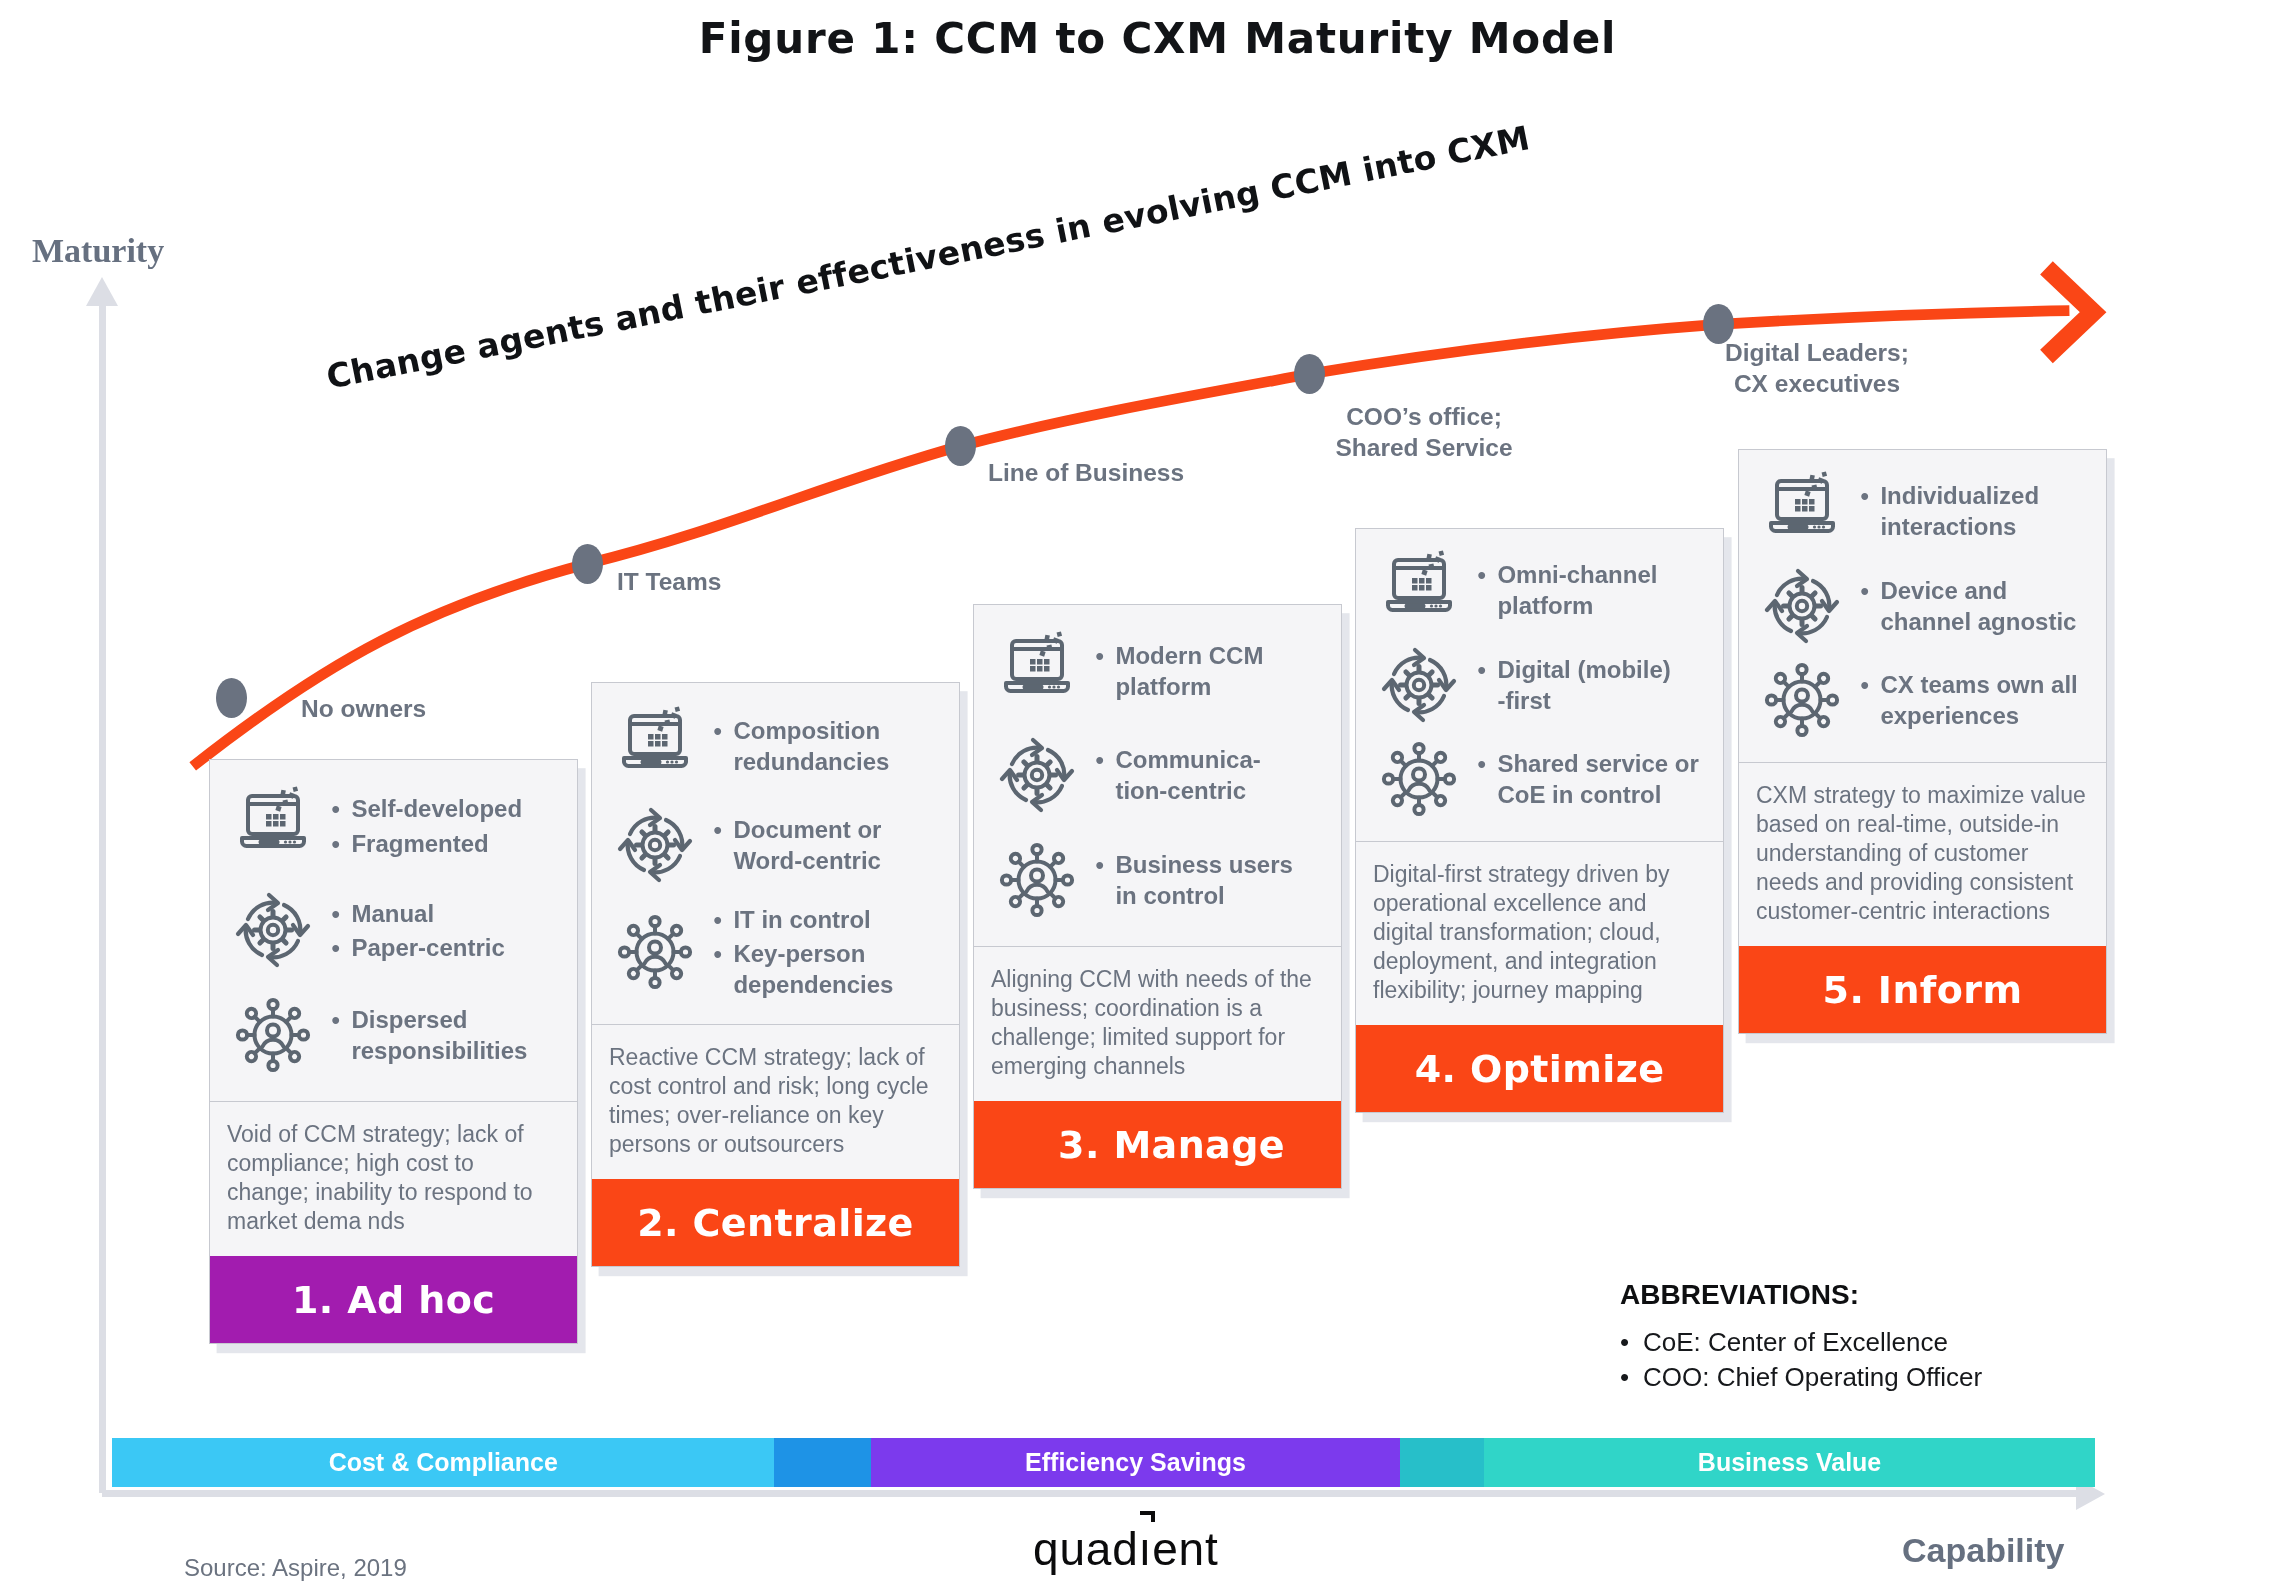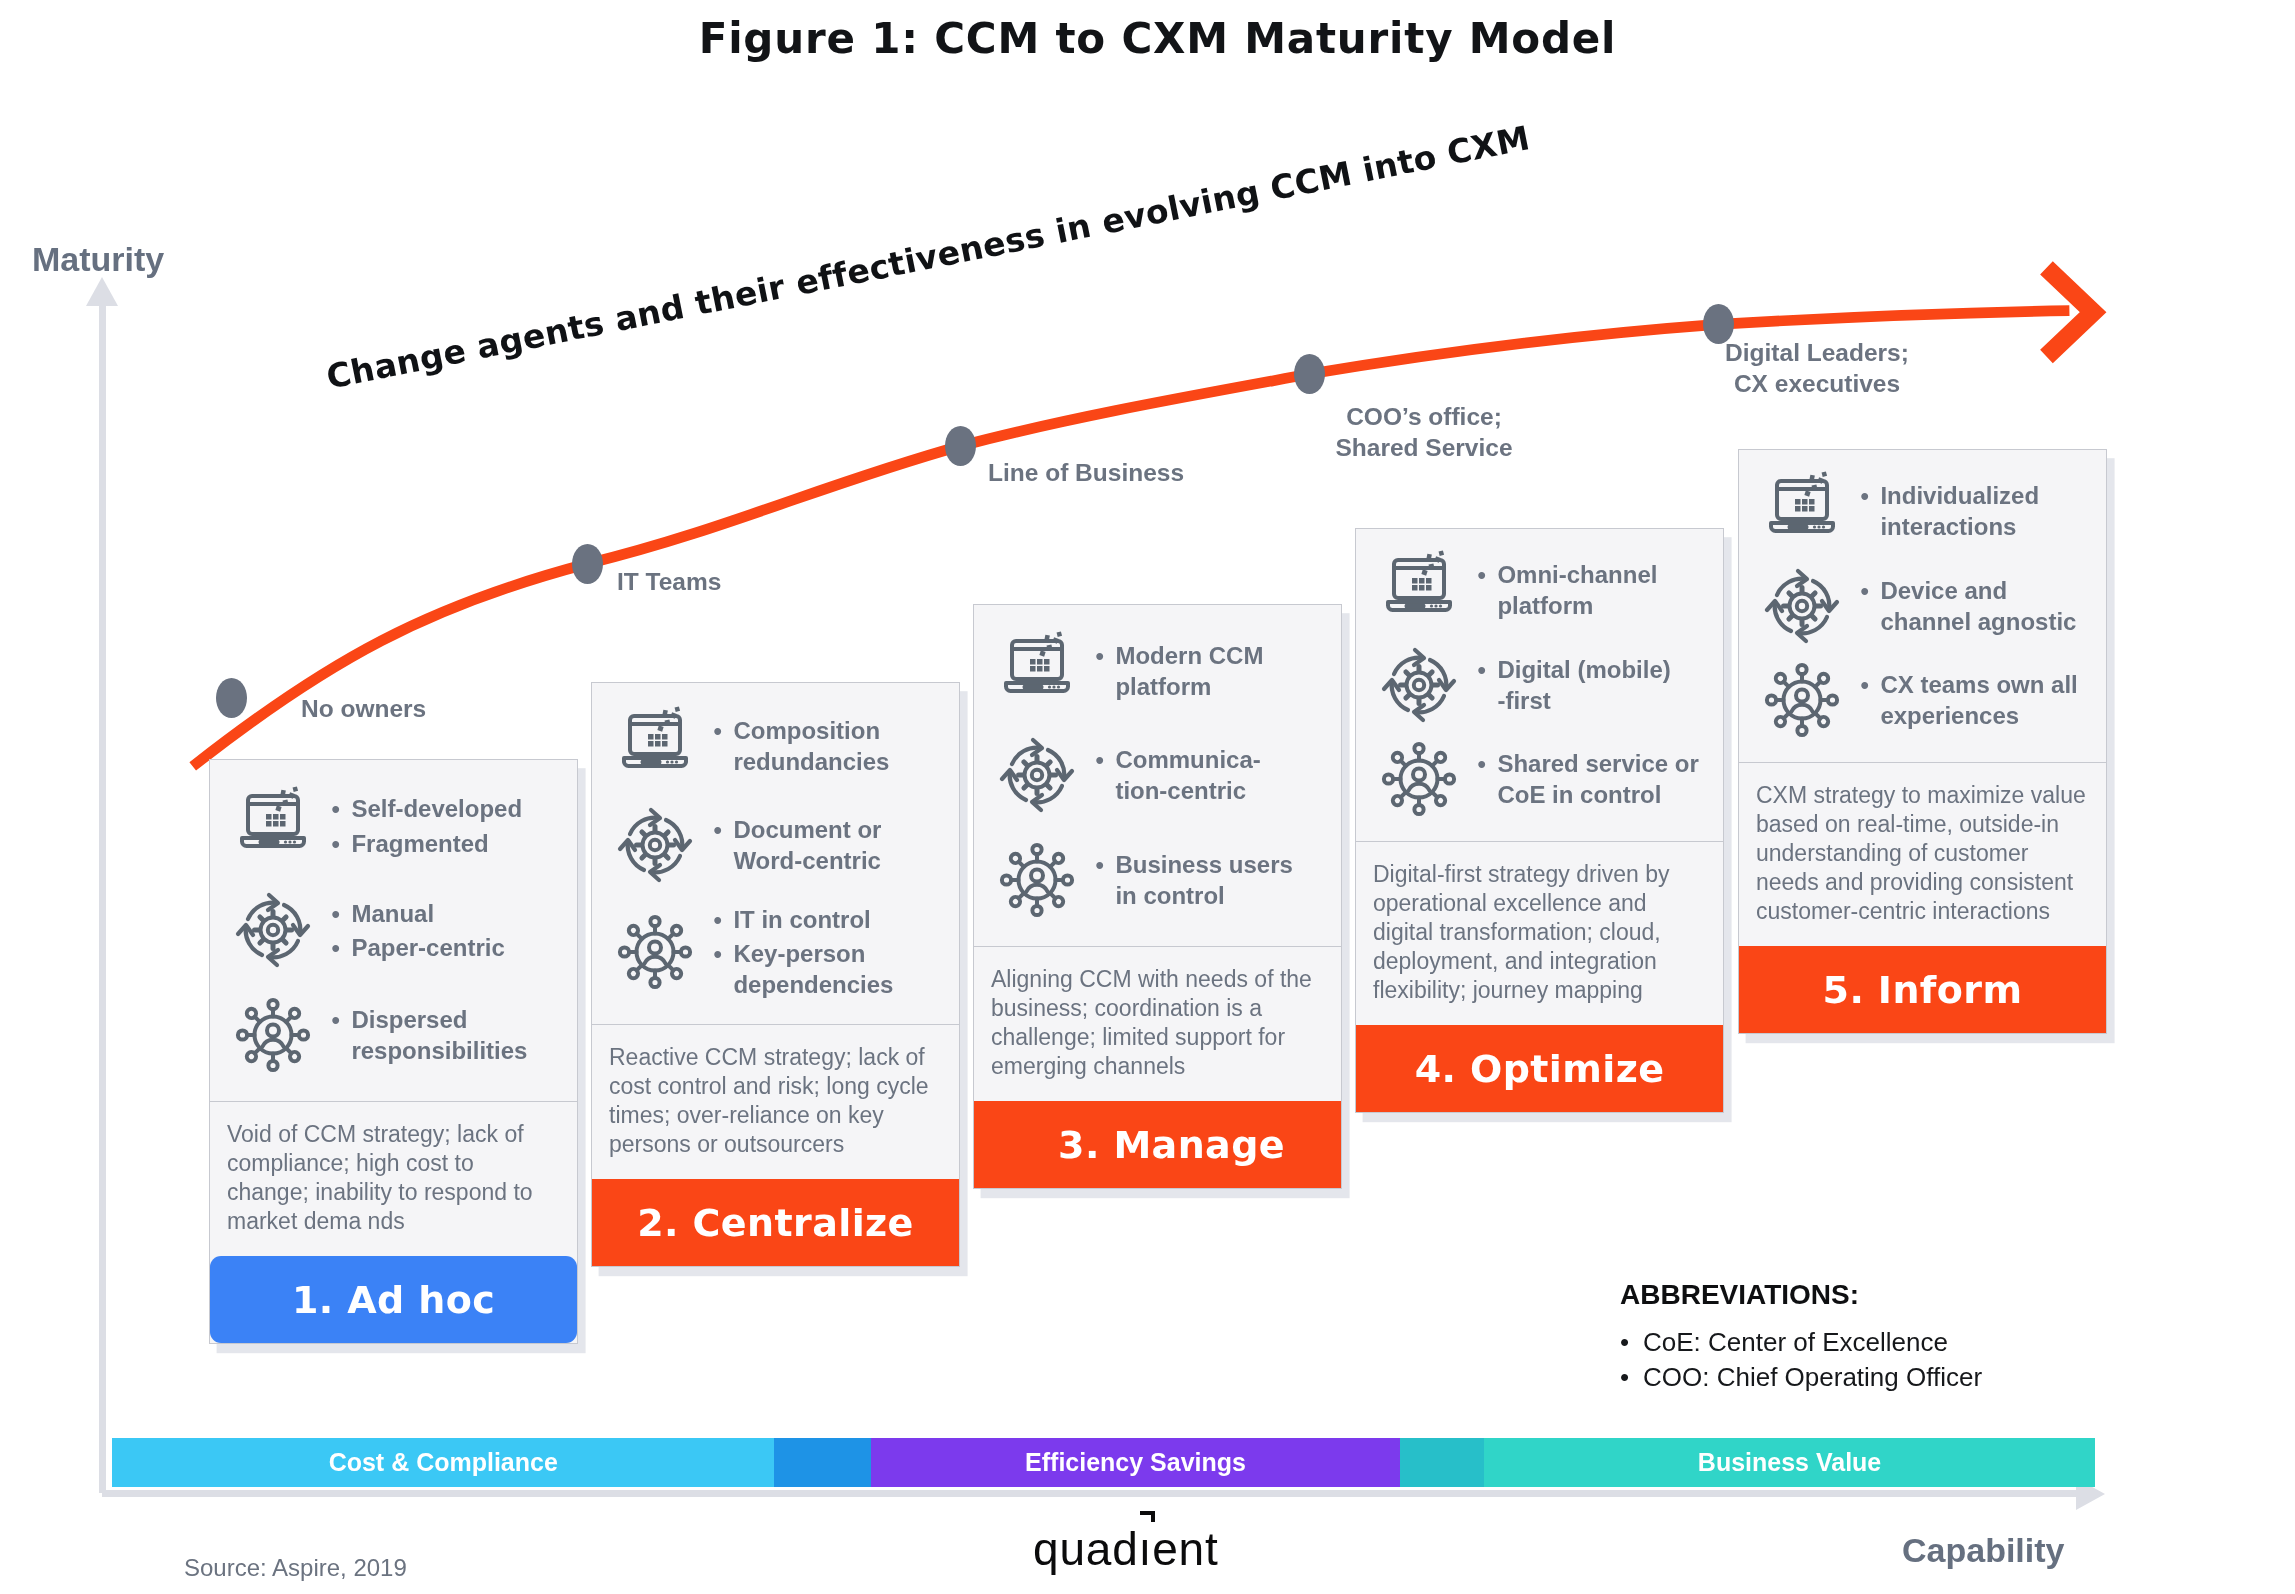--- a/index.html
+++ b/index.html
@@ -12,21 +12,21 @@
 
   
   .axis{position:absolute;background:#dcdee5;}
   .y-axis{left:99px;top:306px;width:6.9px;height:1187px;}
   .y-arrow{position:absolute;left:86px;top:277px;width:0;height:0;
     border-left:16px solid transparent;border-right:16px solid transparent;border-bottom:29px solid #dcdee5;}
   .x-axis{left:102px;top:1490px;width:1976px;height:6.9px;}
   .x-arrow{position:absolute;left:2076px;top:1478px;width:0;height:0;
     border-top:16px solid transparent;border-bottom:16px solid transparent;border-left:29px solid #dcdee5;}
   .axis-label{position:absolute;font-size:34px;font-weight:bold;color:#667080;}
-  .maturity-label{left:32px;top:240px;}
+  .maturity-label{left:32px;top:232px;font-family:Liberation Serif, serif;}
   .capability-label{left:1902px;top:1531px;}
 
   
   #curve-svg{position:absolute;left:0;top:0;width:2295px;height:1594px;}
   .curve-label{position:absolute;left:327px;top:358px;transform:rotate(-11.3deg);transform-origin:left center;
     font-family:"DejaVu Sans","Liberation Sans",sans-serif;
     font-size:33px;font-weight:bold;color:#101215;white-space:nowrap;letter-spacing:0.3px;}
   .dot{position:absolute;width:31px;height:40px;border-radius:50%;}
   .dot-label{position:absolute;font-size:24.5px;font-weight:600;color:#6b7380;line-height:31px;white-space:nowrap;}
   .dot-label.centered{text-align:center;white-space:normal;}
@@ -220,21 +220,21 @@
         <div class="bullets">
           <div class="bullet">
               <span class="mk">•</span>
               <span class="txt">Dispersed
 responsibilities</span>
             </div>
         </div>
       </div>
     </div>
     <div class="stage-desc">Void of CCM strategy; lack of compliance; high cost to change; inability to respond to market dema nds</div>
-    <div class="stage-banner" style="background: #3b82f6; border-radius: 11px;">1. Ad hoc</div>
+    <div class="stage-banner" style="background: #a21caf;">1. Ad hoc</div>
   </div>
 
   <div class="card" style="left:591px;top:682px;">
     <div class="icon-section">
       <div class="icon-row">
         <svg viewBox="0 0 104 104" width="80" height="80">
             <use href="#icon-laptop"></use>
           </svg>
         <div class="bullets">
           <div class="bullet">

